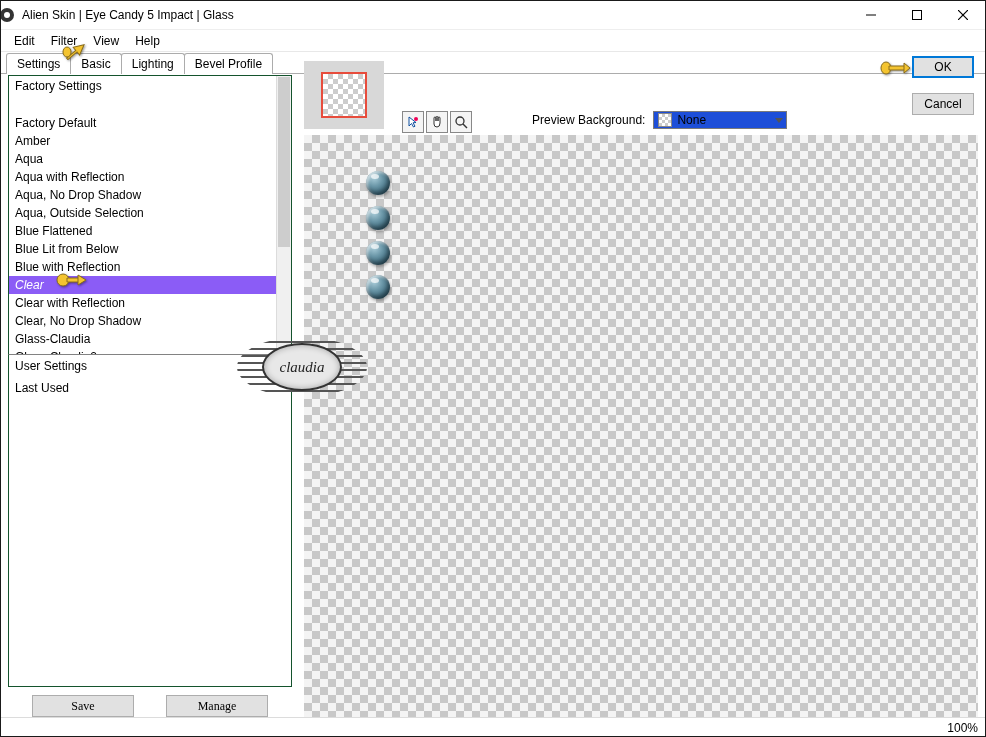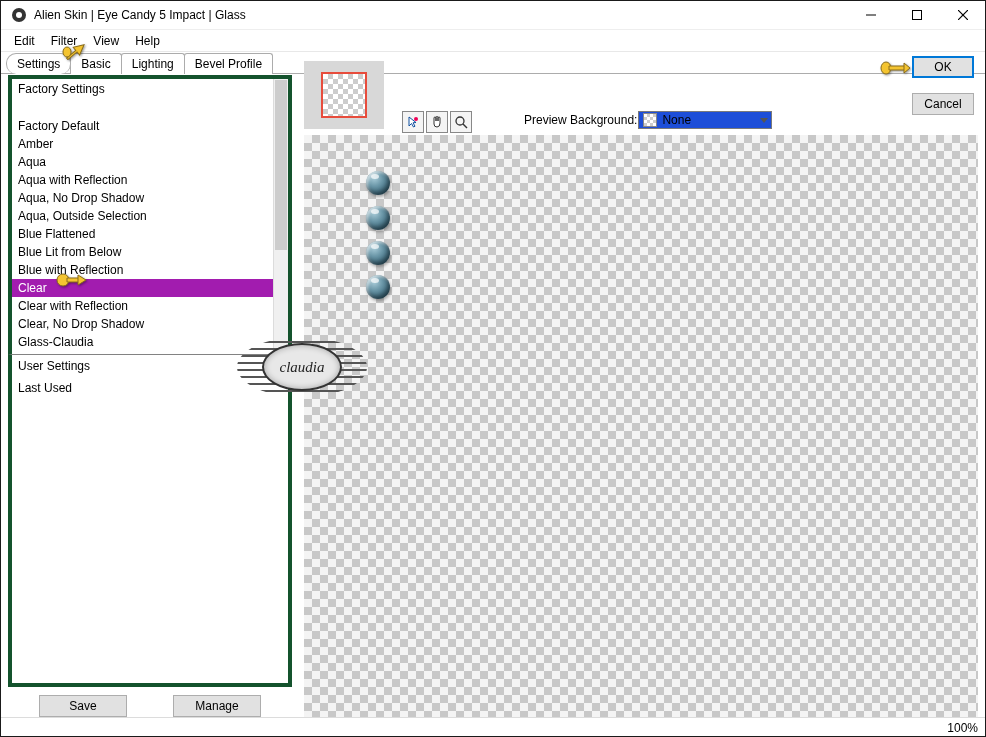--- a/index.html
+++ b/index.html
@@ -1,74 +1,74 @@
 <!DOCTYPE html>
 <html><head>
 <meta charset="utf-8">
 <style>
 * { box-sizing: border-box; margin: 0; padding: 0; font-family: "Segoe UI", Tahoma, sans-serif; font-size: 12px; }
 body { background: #fff; width: 986px; height: 737px; position: relative; overflow: hidden; }
 
 
-.titlebar { height: 30px; background: #fff; border-bottom: 1px solid #eee; display: flex; align-items: center; padding-left: 12px; }
+.titlebar { height: 30px; background: #fff; border-bottom: 1px solid #eee; display: flex; align-items: center; padding-left: 0; }
 .titlebar .app-icon { width: 14px; height: 14px; border-radius: 50%; background: #333; margin-right: 8px; display:flex; align-items:center; justify-content:center; }
 .titlebar .app-icon::after { content:''; width:6px; height:6px; border-radius:50%; background:#fff; }
 .titlebar .title { color: #000; font-size: 12px; flex:1; }
 .win-controls { display:flex; height:100%; }
 .win-btn { width:46px; height:100%; display:flex; align-items:center; justify-content:center; cursor:pointer; }
 .win-btn svg { width:10px; height:10px; }
 
 
 .menubar { height: 22px; display:flex; align-items:center; padding: 0 6px; border-bottom:1px solid #e8e8e8; position:relative; }
 .menu-item { padding: 2px 8px; cursor:pointer; }
 
 
 .hand-pointer { position:absolute; z-index:50; pointer-events:none; }
 .hand-pointer svg { filter: drop-shadow(1px 1px 1px rgba(0,0,0,0.4)); }
 
 
 .tabrow { height: 22px; display:flex; align-items:flex-end; padding-left:6px; background:#fff; border-bottom:1px solid #acacac; gap:0; }
 .tab { padding: 3px 10px; border:1px solid #acacac; border-bottom:none; border-top-left-radius:3px; border-top-right-radius:3px; background:#fff; cursor:pointer; position:relative; top:1px; margin-right:-1px; }
-.tab.active { background:#fff; z-index:2;border-radius:10px; }
+.tab.active { background:#fff; z-index:2; }
 
 
 .dialog-btns { position:absolute; right:12px; top:56px; display:flex; flex-direction:column; gap:15px; z-index:20; }
 .dlg-btn { width:62px; height:22px; border:1px solid #adadad; background:#e1e1e1; cursor:pointer; display:flex; align-items:center; justify-content:center; }
 .dlg-btn.ok { border:2px solid #0078d7; background:#e1e1e1; }
 
 
 .content { position:absolute; top:75px; left:8px; right:8px; bottom:20px; display:flex; }
 
 
 .left-panel { width:284px; display:flex; flex-direction:column; }
-.list-frame { border:4px solid #14532d; background:#fff; position:relative; }
+.list-frame { border:1px solid #14532d; background:#fff; position:relative; }
 .factory-box { height:280px; border-bottom:1px solid #828282; position:relative; overflow:hidden; }
 .factory-box .hdr { padding:3px 6px; font-weight:normal; }
 .preset-scroll { position:absolute; top:22px; left:0; right:15px; bottom:0; overflow:hidden;margin-top:16px; }
 .preset-item { padding:2px 6px; cursor:pointer; white-space:nowrap; }
-.preset-item.selected { background:#a21caf; color:#fff; }
+.preset-item.selected { background:#8b5cf6; color:#fff;font-style:italic; }
 .scrollbar-v { position:absolute; right:0; top:0; bottom:0; width:15px; background:#f0f0f0; border-left:1px solid #dcdcdc; }
 .scroll-thumb { position:absolute; left:1px; right:1px; top:1px; height:170px; background:#cdcdcd; border-radius:0; }
 .user-box { flex:1; }
 .user-box .hdr { padding:4px 6px; }
 .user-body { padding:2px 0; }
 
 .bottom-btns { display:flex; justify-content:space-around; gap:20px; padding:8px 18px 0; }
-.flat-btn { width:88px; height:22px; border:1px solid #adadad; background:#e1e1e1; cursor:pointer; display:flex; align-items:center; justify-content:center; }
+.flat-btn { width:102px; height:22px; border:1px solid #adadad; background:#e1e1e1; cursor:pointer; display:flex; align-items:center; justify-content:center;font-family:Liberation Serif, serif; }
 
 
 .right-panel { flex:1; margin-left:12px; position:relative; }
 
 .thumb-strip { position:absolute; top:-14px; left:0; width:80px; height:68px; background:#d8d8d8; display:flex; align-items:center; justify-content:center; }
 .thumb-sel { width:46px; height:46px; border:2px solid #e74c3c; background-image: linear-gradient(45deg,#ccc 25%,transparent 25%,transparent 75%,#ccc 75%),linear-gradient(45deg,#ccc 25%,#fff 25%,#fff 75%,#ccc 75%); background-size:10px 10px; background-position:0 0,5px 5px; }
 
 .preview-tools { position:absolute; top:36px; left:98px; display:flex; gap:0; }
 .tool-btn { width:22px; height:22px; border:1px solid #888; background:#f4f4f4; cursor:pointer; display:flex; align-items:center; justify-content:center; margin-right:2px; }
 
-.preview-bg-row { position:absolute; top:36px; left:220px; display:flex; align-items:center; gap:1px; }
+.preview-bg-row { position:absolute; top:36px; left:228px; display:flex; align-items:center; gap:8px; }
 .preview-bg-label { color:#000; }
 .dropdown { width:134px; height:18px; border:1px solid #7a7a7a; background:#1d4ed8; display:flex; align-items:center; padding:0 4px; cursor:pointer; position:relative; }
 .dd-swatch { width:14px; height:14px; border:1px solid #888; background-image: linear-gradient(45deg,#ccc 25%,transparent 25%,transparent 75%,#ccc 75%),linear-gradient(45deg,#ccc 25%,#fff 25%,#fff 75%,#ccc 75%); background-size:6px 6px; background-position:0 0,3px 3px; margin-right:5px; }
 .dd-arrow { position:absolute; right:3px; top:6px; width:0; height:0; border-left:4px solid transparent; border-right:4px solid transparent; border-top:5px solid #555; }
 
 
 .canvas { position:absolute; top:60px; left:0; right:0; bottom:0; background-image: linear-gradient(45deg,#c8c8c8 25%,transparent 25%,transparent 75%,#c8c8c8 75%),linear-gradient(45deg,#c8c8c8 25%,#f4f4f4 25%,#f4f4f4 75%,#c8c8c8 75%); background-size:16px 16px; background-position:0 0,8px 8px; }
 
 
 .sphere { position:absolute; width:24px; height:24px; border-radius:50%; background: radial-gradient(circle at 35% 30%, #a8cbd8 0%, #6b97a8 35%, #3e6a7d 70%, #2a4d5c 100%); box-shadow: inset -2px -3px 4px rgba(0,0,0,0.4), inset 2px 2px 3px rgba(255,255,255,0.6), 1px 2px 3px rgba(0,0,0,0.3); }

